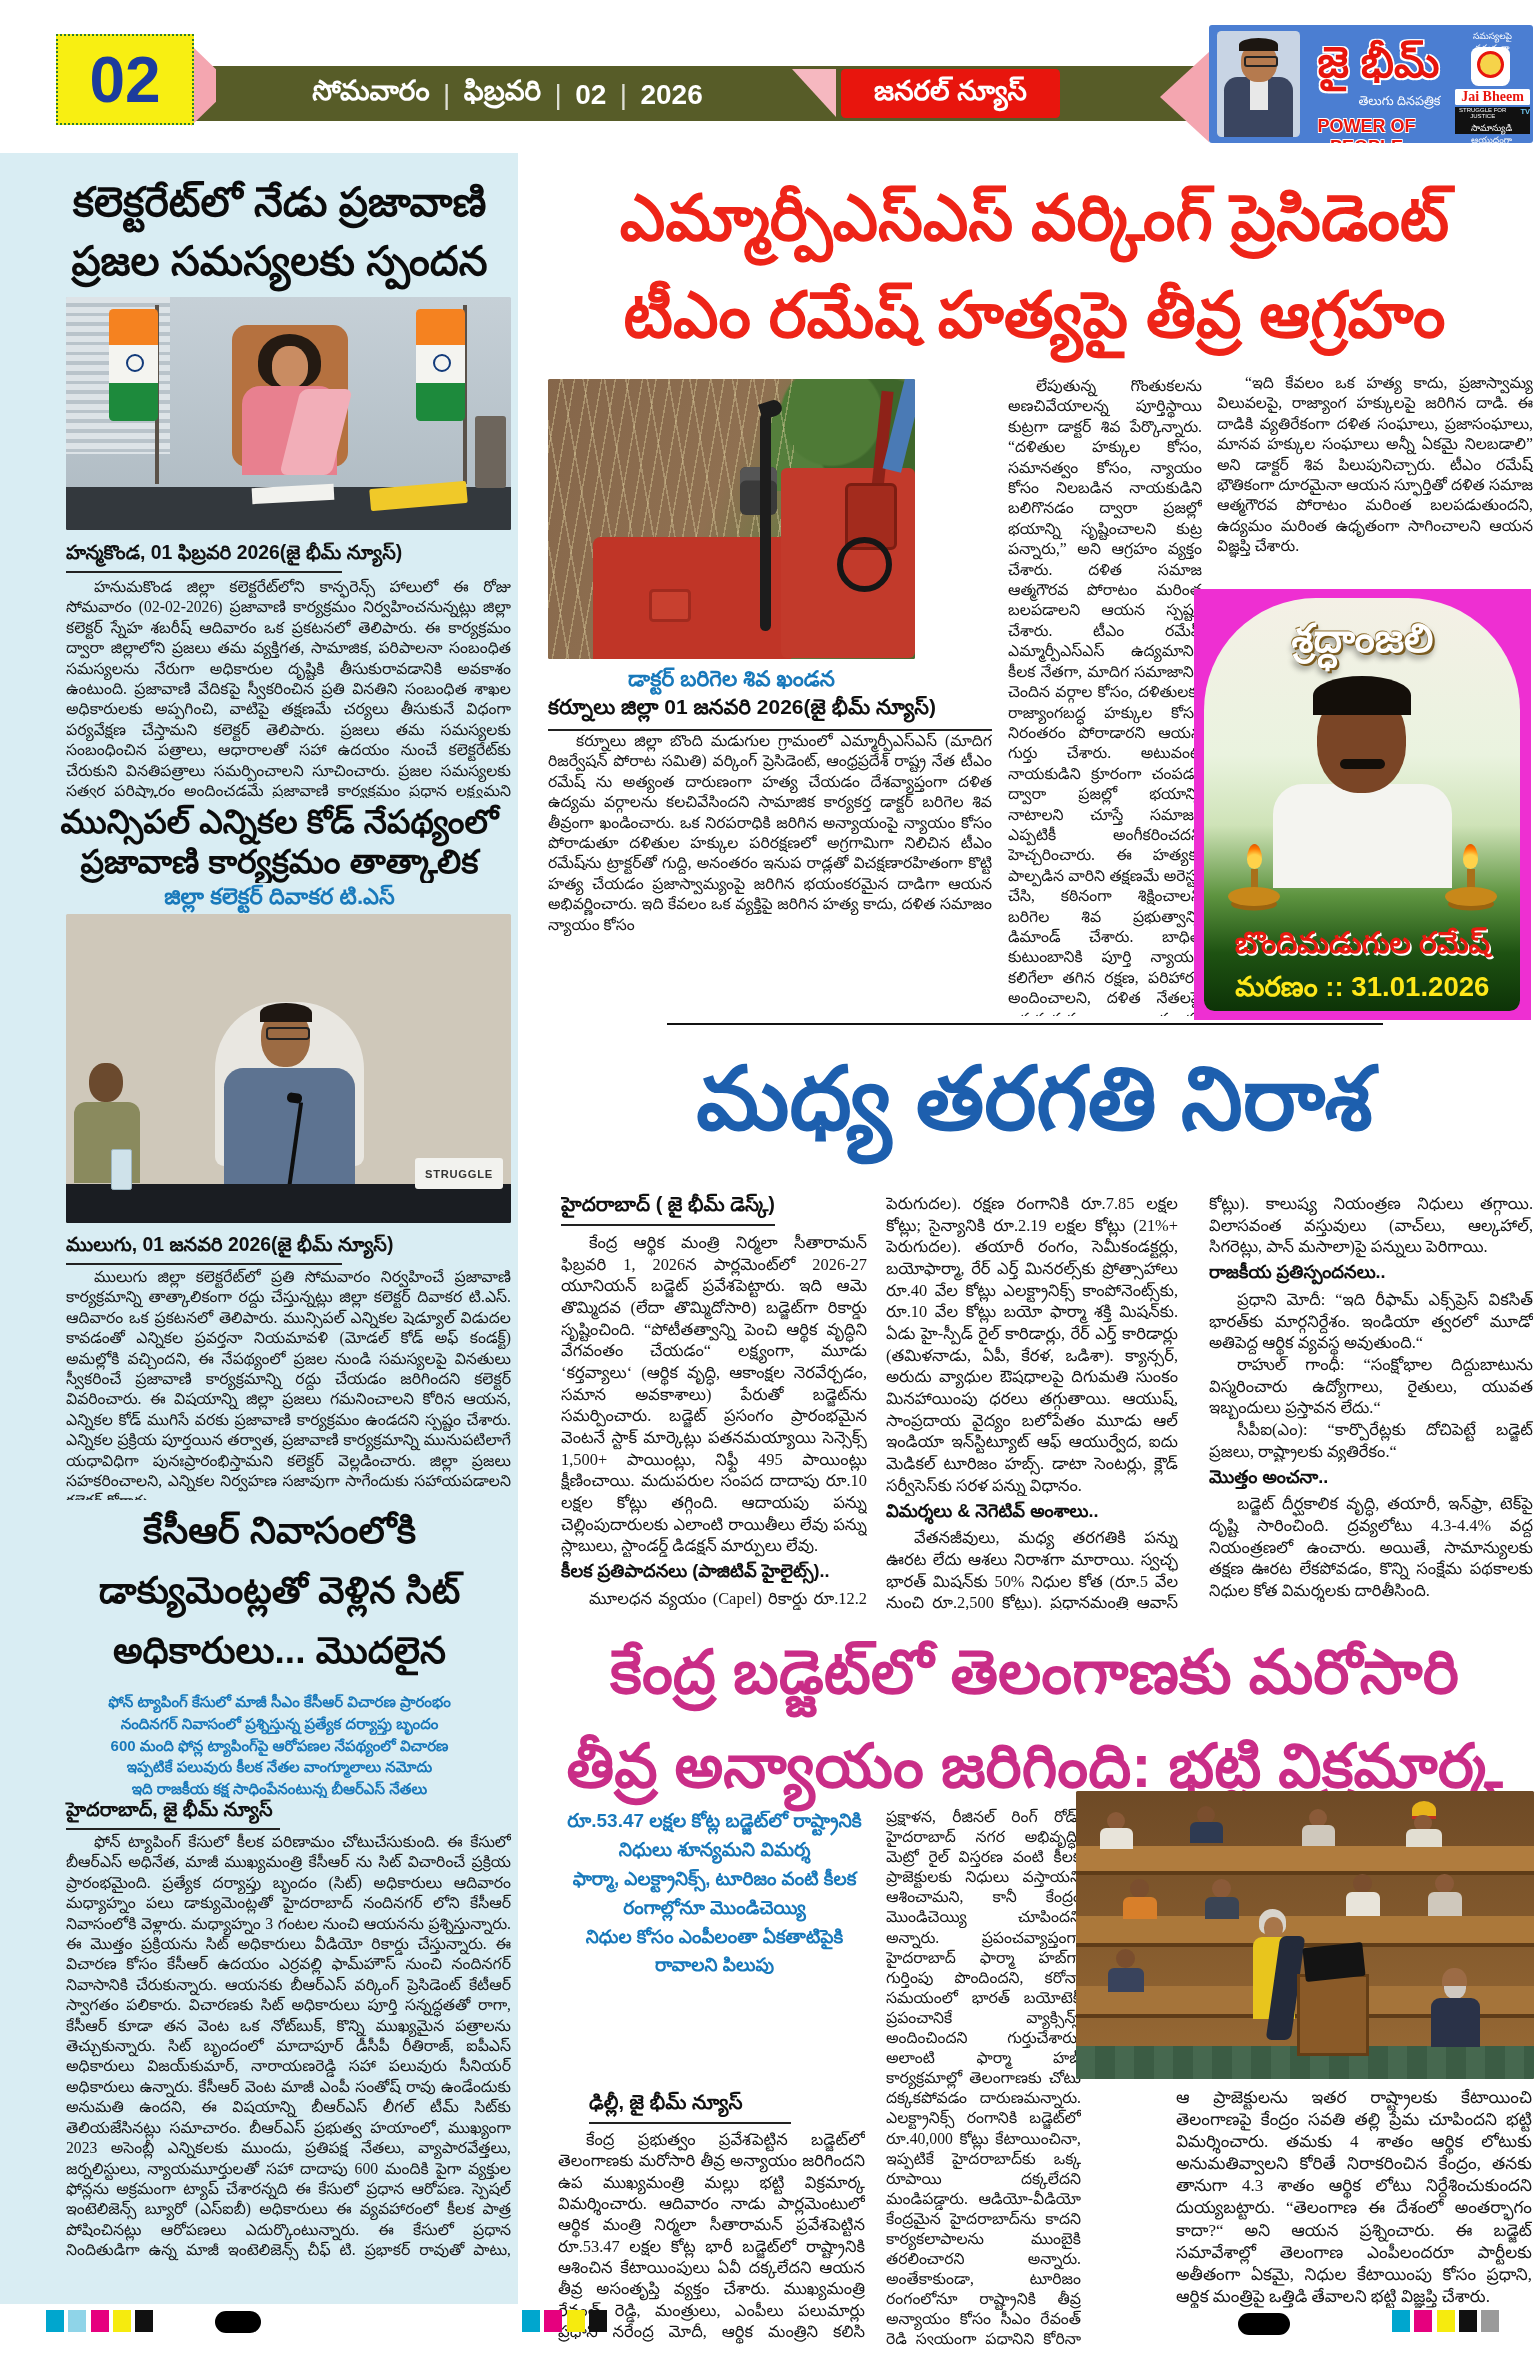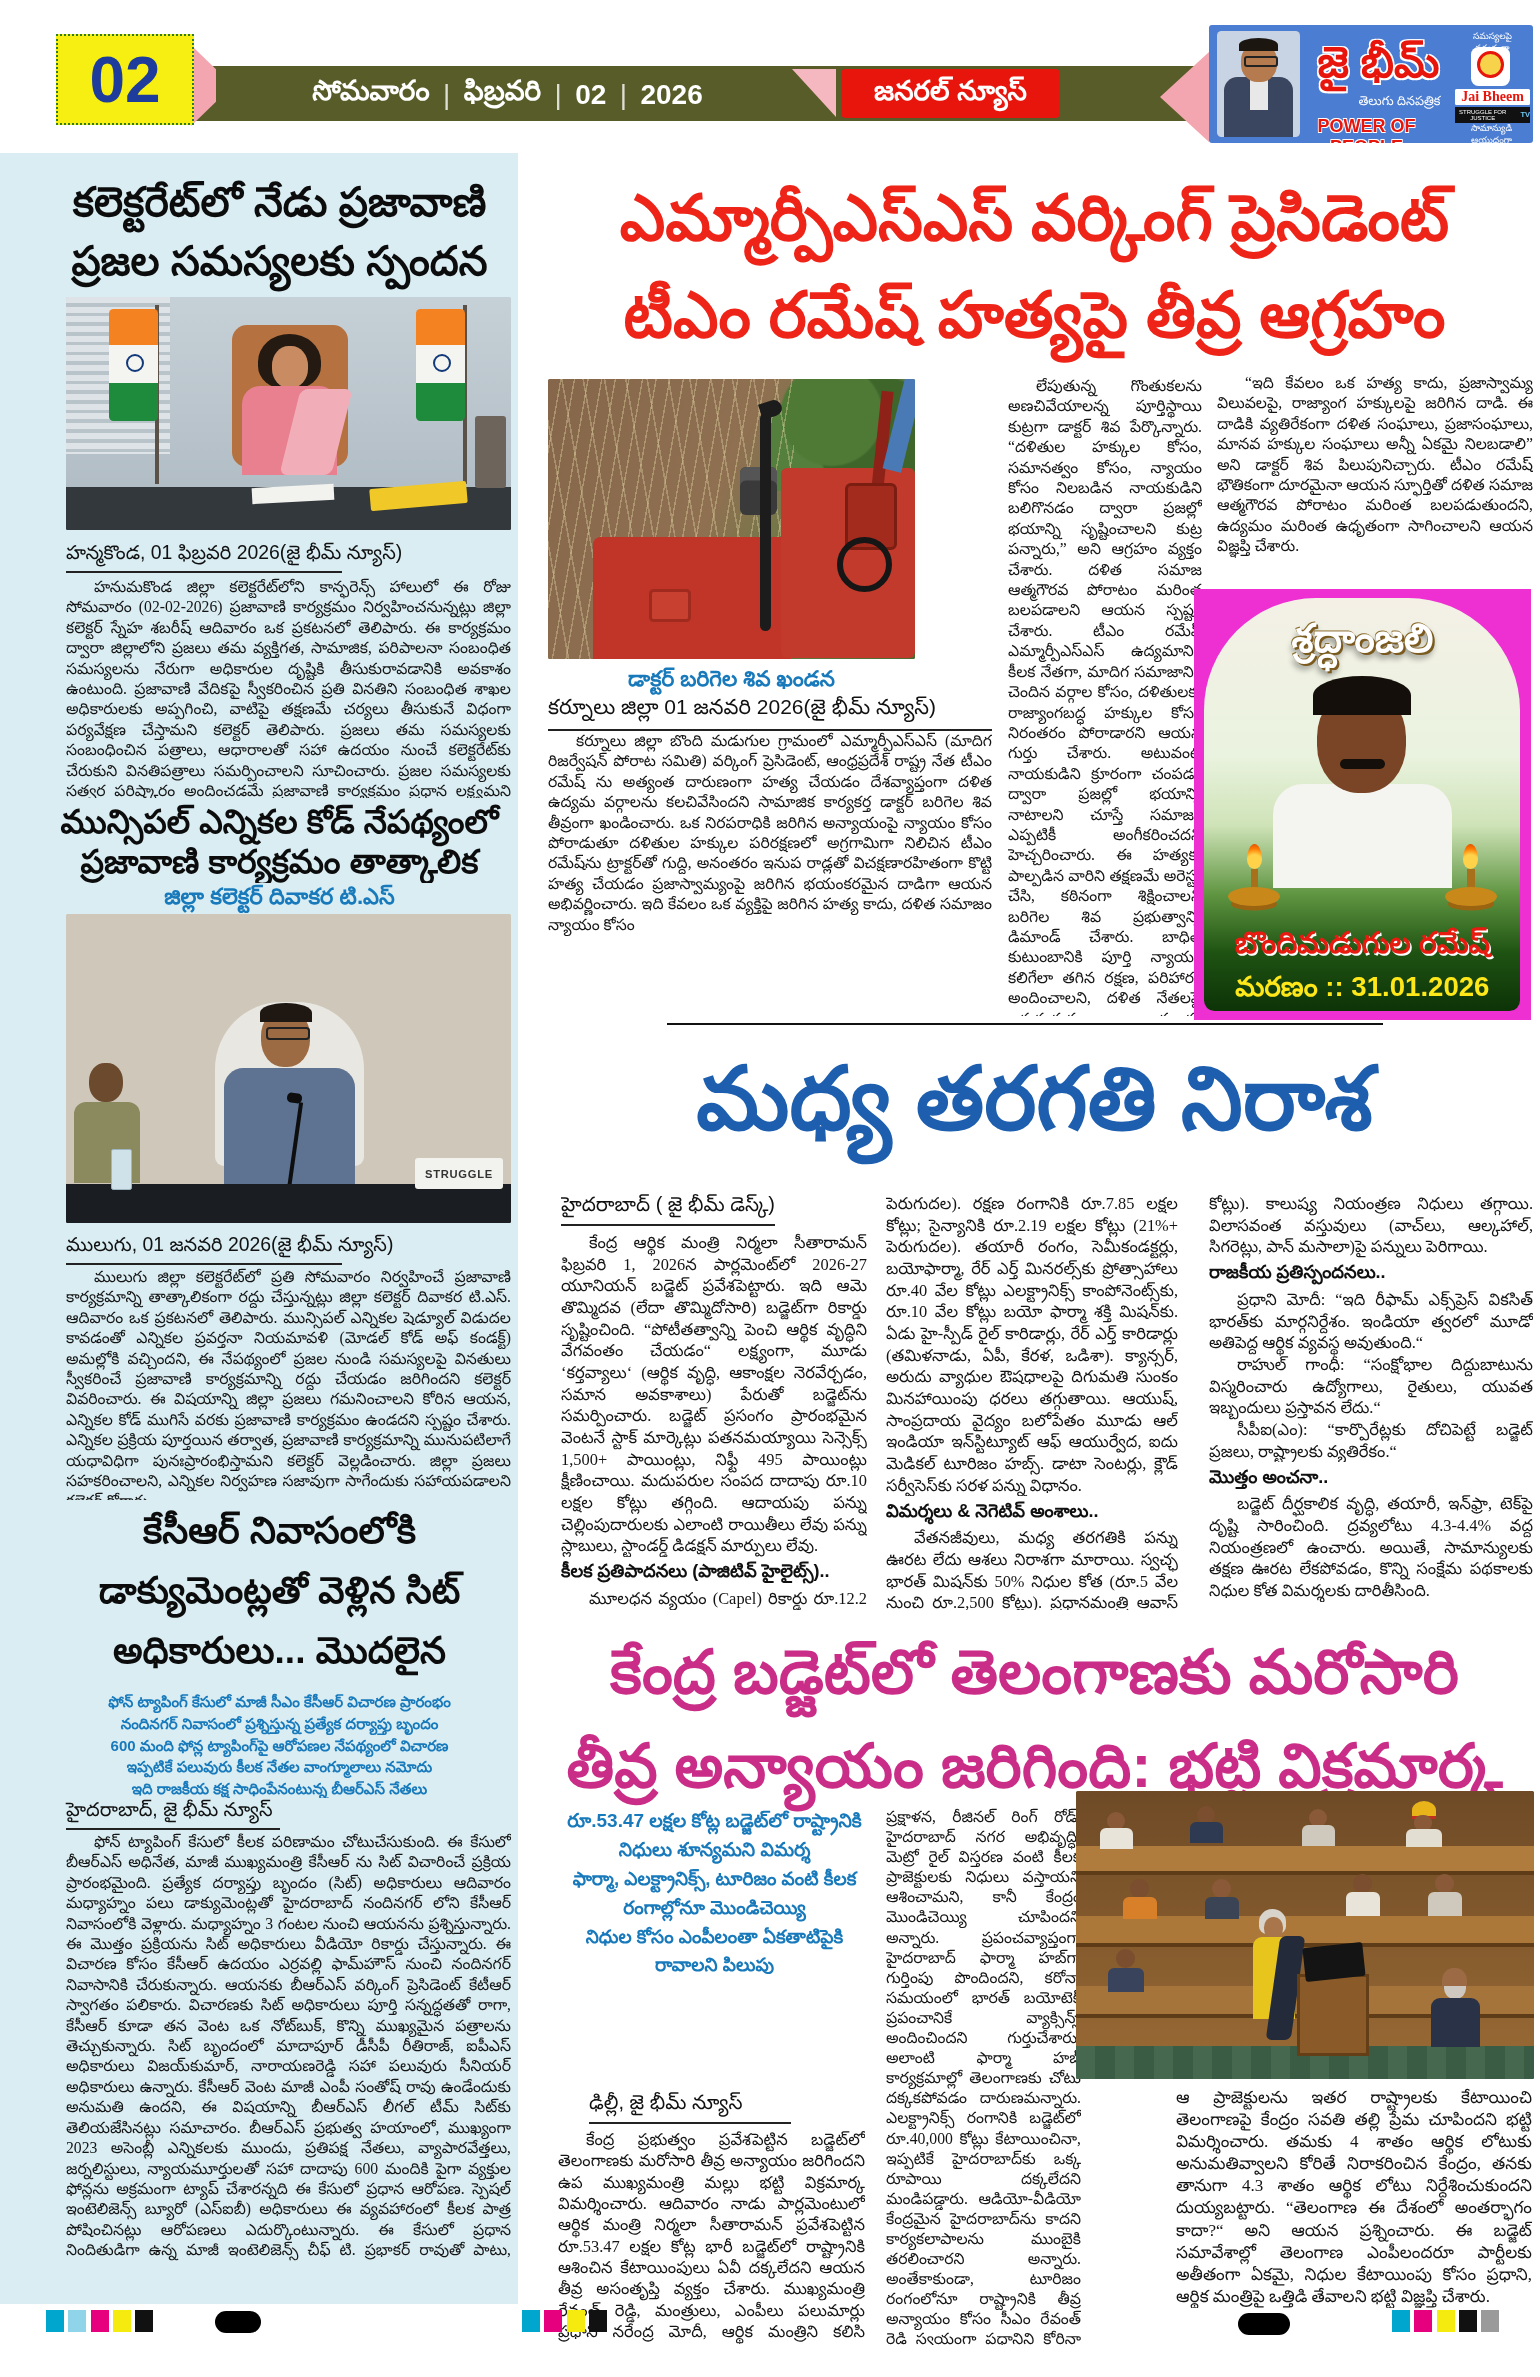--- a/index.html
+++ b/index.html
@@ -4,21 +4,21 @@
 <style>
   html,body{margin:0;padding:0;background:#e9e9e9;}
   #page{position:relative;width:1541px;height:2377px;background:#ffffff;overflow:hidden;
         font-family:"Liberation Serif",serif;}
   .abs{position:absolute;}
   .jbody{font-family:"Liberation Serif",serif;color:#141414;text-align:justify;
          font-size:15.7px;line-height:1.3;overflow:hidden;}
   .jbody p{margin:0;text-indent:28px;}
   .headline{font-family:"Liberation Sans",sans-serif;font-weight:700;color:#0c0c0c;
             text-align:center;overflow:hidden;}
-  .dateline{font-family:"Liberation Sans",sans-serif;font-weight:400;color:#111;font-size:19.4px;}
+  .dateline{font-family:"Liberation Sans",sans-serif;font-weight:700;color:#111;font-size:19.4px;}
   .dl-rule{border-bottom:2.2px solid #222;width:62%;margin-top:3px;}
   .bluesub{font-family:"Liberation Sans",sans-serif;font-weight:700;color:#1879bb;text-align:center;}
   .insub{font-family:"Liberation Sans",sans-serif;font-weight:700;color:#101010;font-size:18px;margin:4.5px 0 1.5px 0;}
   .photo{overflow:hidden;border-radius:1.5px;}
   .sq{position:absolute;width:18px;height:22.4px;}
   .pill{position:absolute;height:21.6px;border-radius:11.2px;background:#000;}
   .quote{margin:0;text-indent:27px;}
 </style>
 </head>
 <body>
@@ -58,21 +58,21 @@
         <div class="abs" style="left:27px;top:25px;width:30px;height:7.5px;border:2.2px solid #222;border-radius:3px;background:transparent;"></div>
       </div>
       <div class="abs" style="left:91px;top:13.4px;width:157px;text-align:center;color:#e8150d;font-family:'Liberation Sans',sans-serif;font-weight:700;font-size:43px;text-shadow:1.5px 1.5px 0 #fff,-1.5px -1.5px 0 #fff,1.5px -1.5px 0 #fff,-1.5px 1.5px 0 #fff;">జై భీమ్</div>
       <div class="abs" style="left:127px;top:69px;width:127px;text-align:center;color:#fff;font-size:12.7px;font-family:'Liberation Sans',sans-serif;">తెలుగు దినపత్రిక</div>
       <div class="abs" style="left:72px;top:91px;width:171px;text-align:center;color:#e8150d;font-family:'Liberation Sans',sans-serif;font-weight:700;font-size:18px;text-shadow:0.7px 0.7px 0 #fff,-0.7px -0.7px 0 #fff,0.7px -0.7px 0 #fff,-0.7px 0.7px 0 #fff;">POWER OF PEOPLE</div>
       <div class="abs" style="left:246px;top:6px;width:75px;text-align:center;color:#fff;font-size:9px;font-family:'Liberation Sans',sans-serif;">సమస్యలపై సమరంగా</div>
       <div class="abs" style="left:262px;top:22.4px;width:39px;height:39px;background:#fff;border-radius:7.5px;overflow:hidden;">
         <div class="abs" style="left:6px;top:4.5px;width:27px;height:27px;border:3px solid #e8150d;border-radius:50%;box-sizing:border-box;background:#f6d34a;"></div>
       </div>
       <div class="abs" style="left:246px;top:64px;width:75px;text-align:center;color:#e8150d;background:#fff;font-family:'Liberation Serif',serif;font-weight:700;font-size:14px;border-radius:1.5px;">Jai Bheem</div>
-      <div class="abs" style="left:246px;top:82px;width:75px;height:16px;background:#111;color:#fff;font-size:6px;text-align:center;font-family:'Liberation Sans',sans-serif;display:flex;align-items:center;justify-content:center;gap:10px;">
+      <div class="abs" style="left:246px;top:82px;width:75px;height:27px;background:#111;color:#fff;font-size:6px;text-align:center;font-family:'Liberation Sans',sans-serif;display:flex;align-items:flex-start;justify-content:center;gap:10px;">
         <span>STRUGGLE FOR JUSTICE</span>
         <span style="color:#6fc8f2;font-weight:700;font-size:7.5px;">TV</span>
       </div>
       <div class="abs" style="left:243px;top:98px;width:79px;text-align:center;color:#fff;font-size:9px;font-family:'Liberation Sans',sans-serif;">సామాన్యుడి ఆయుధంగా</div>
     </div>
   </div>
 
   <div class="abs" style="left:0;top:153px;width:518px;height:2151px;background:#d9edf3;"></div>
 
   <div class="abs headline" style="left:56px;top:173px;width:447px;height:119px;font-size:41px;line-height:1.45;">కలెక్టరేట్‌లో నేడు ప్రజావాణి ప్రజల సమస్యలకు స్పందన</div>

